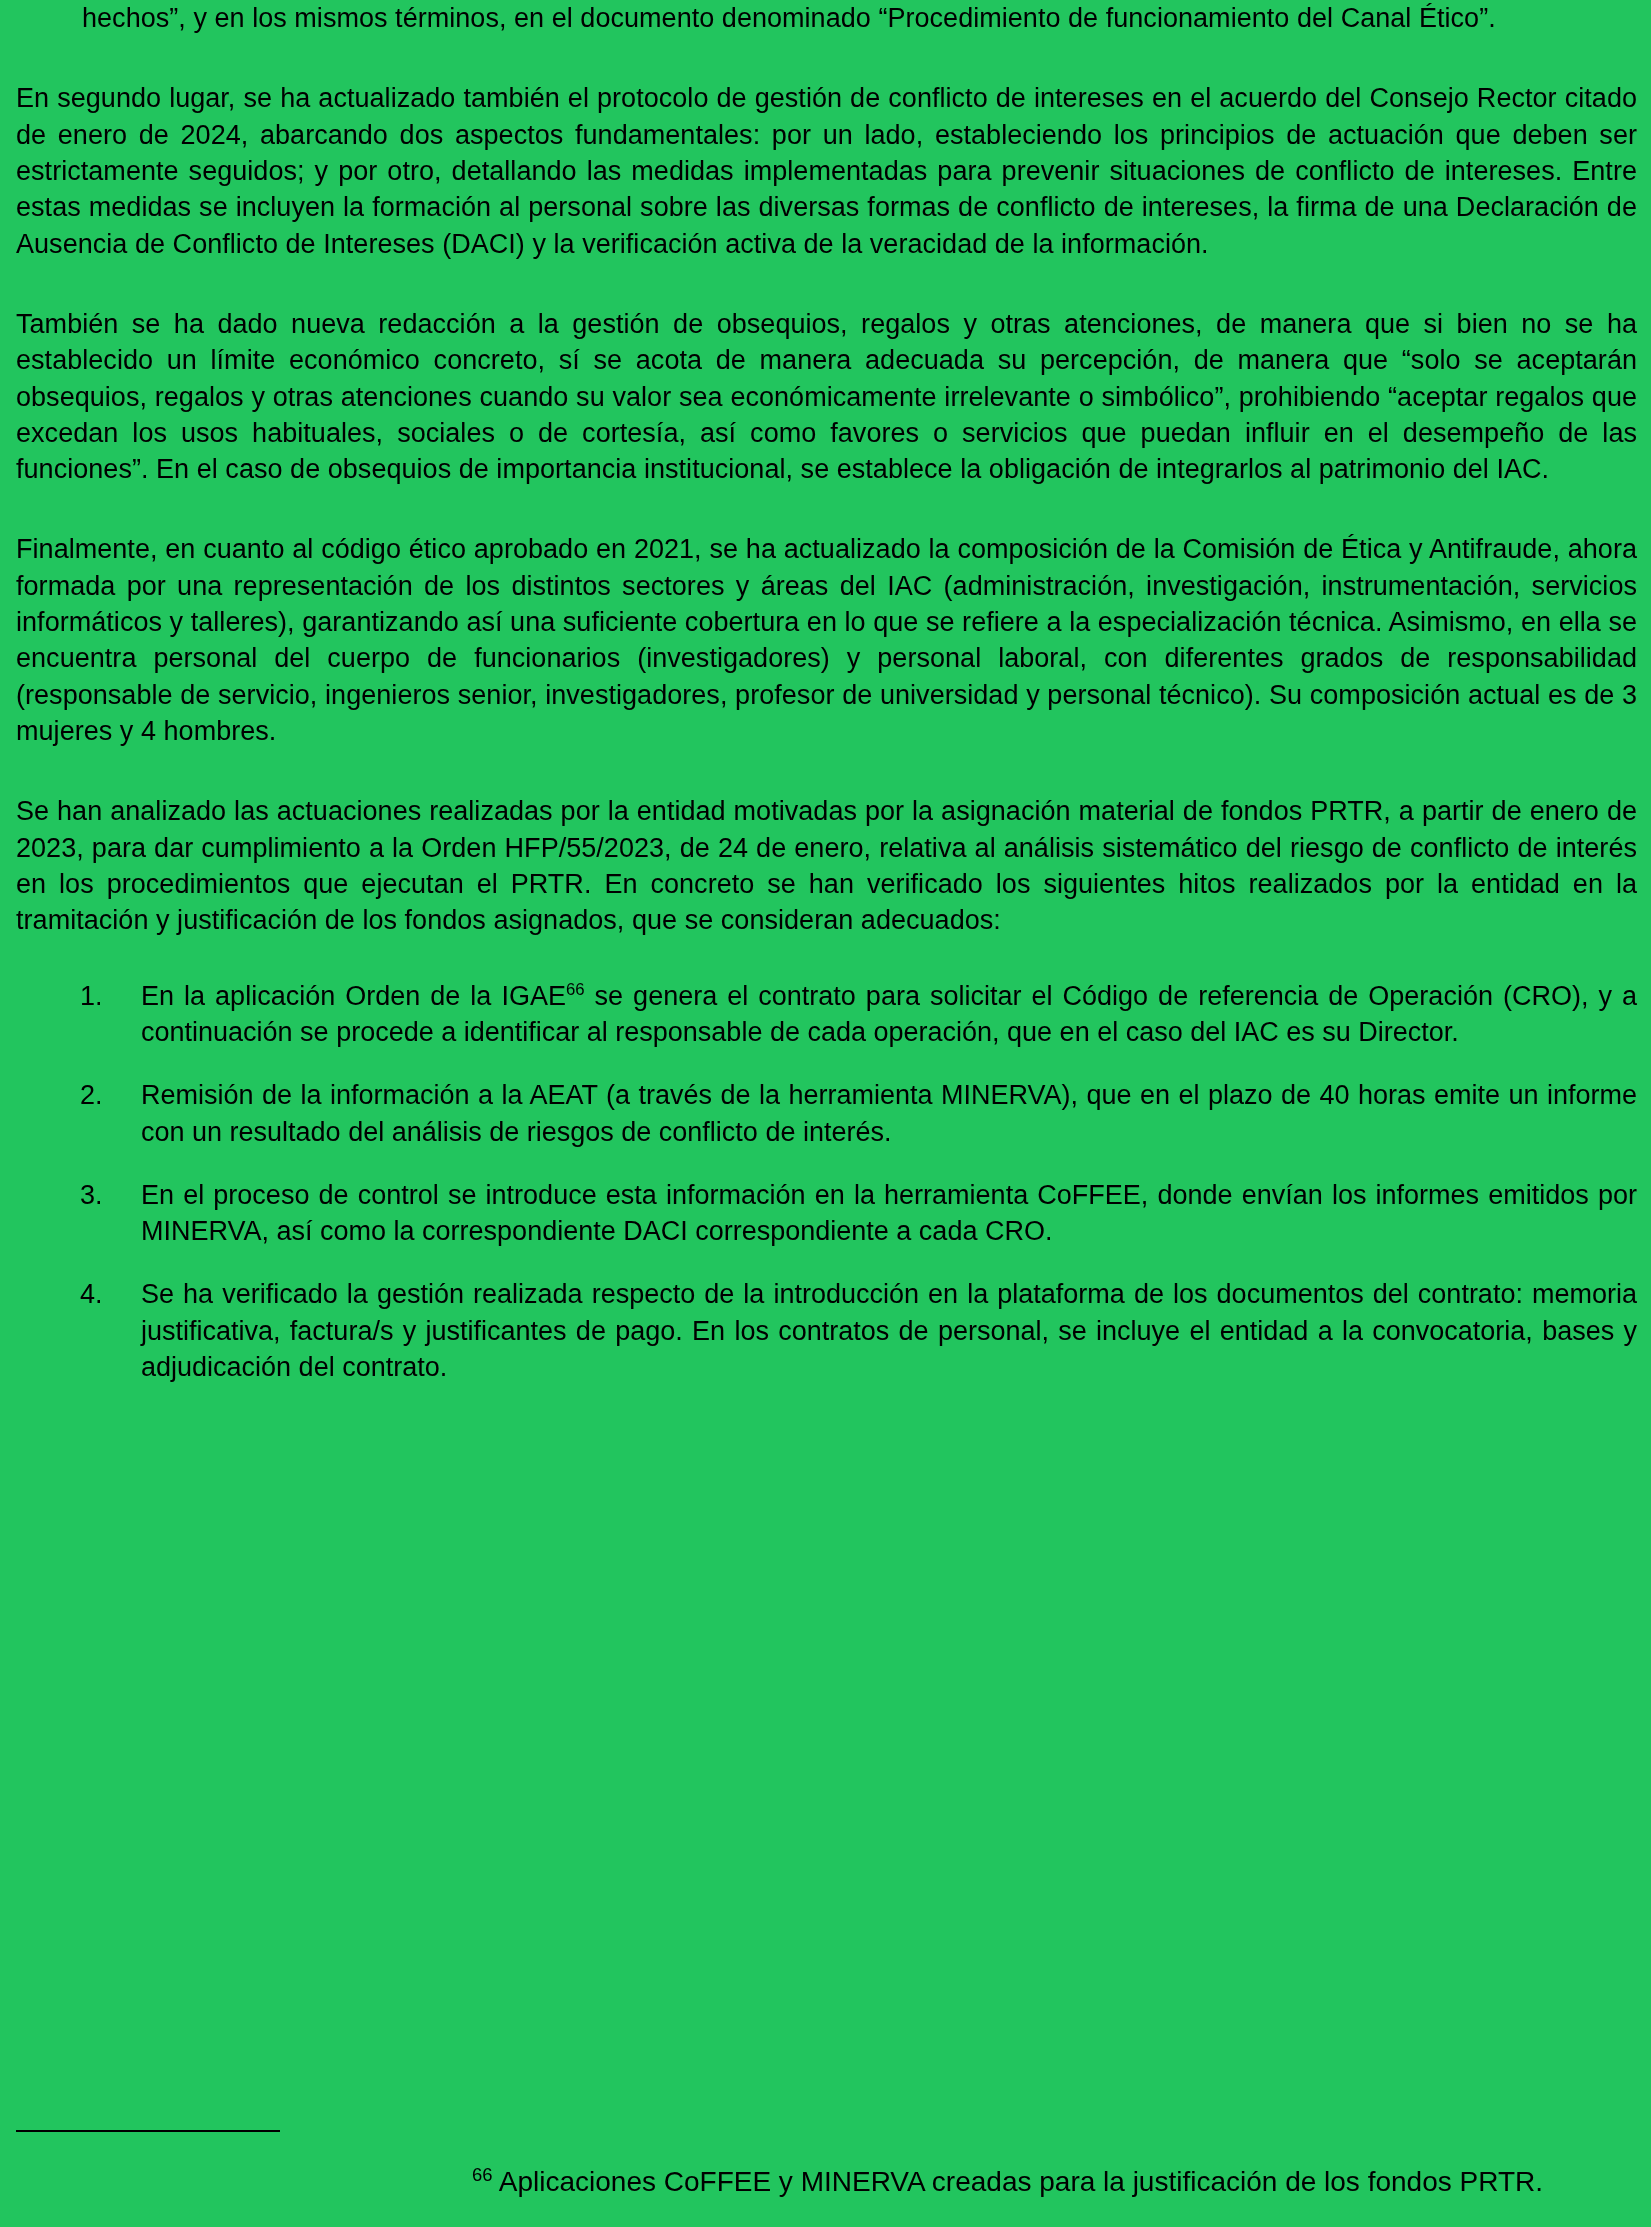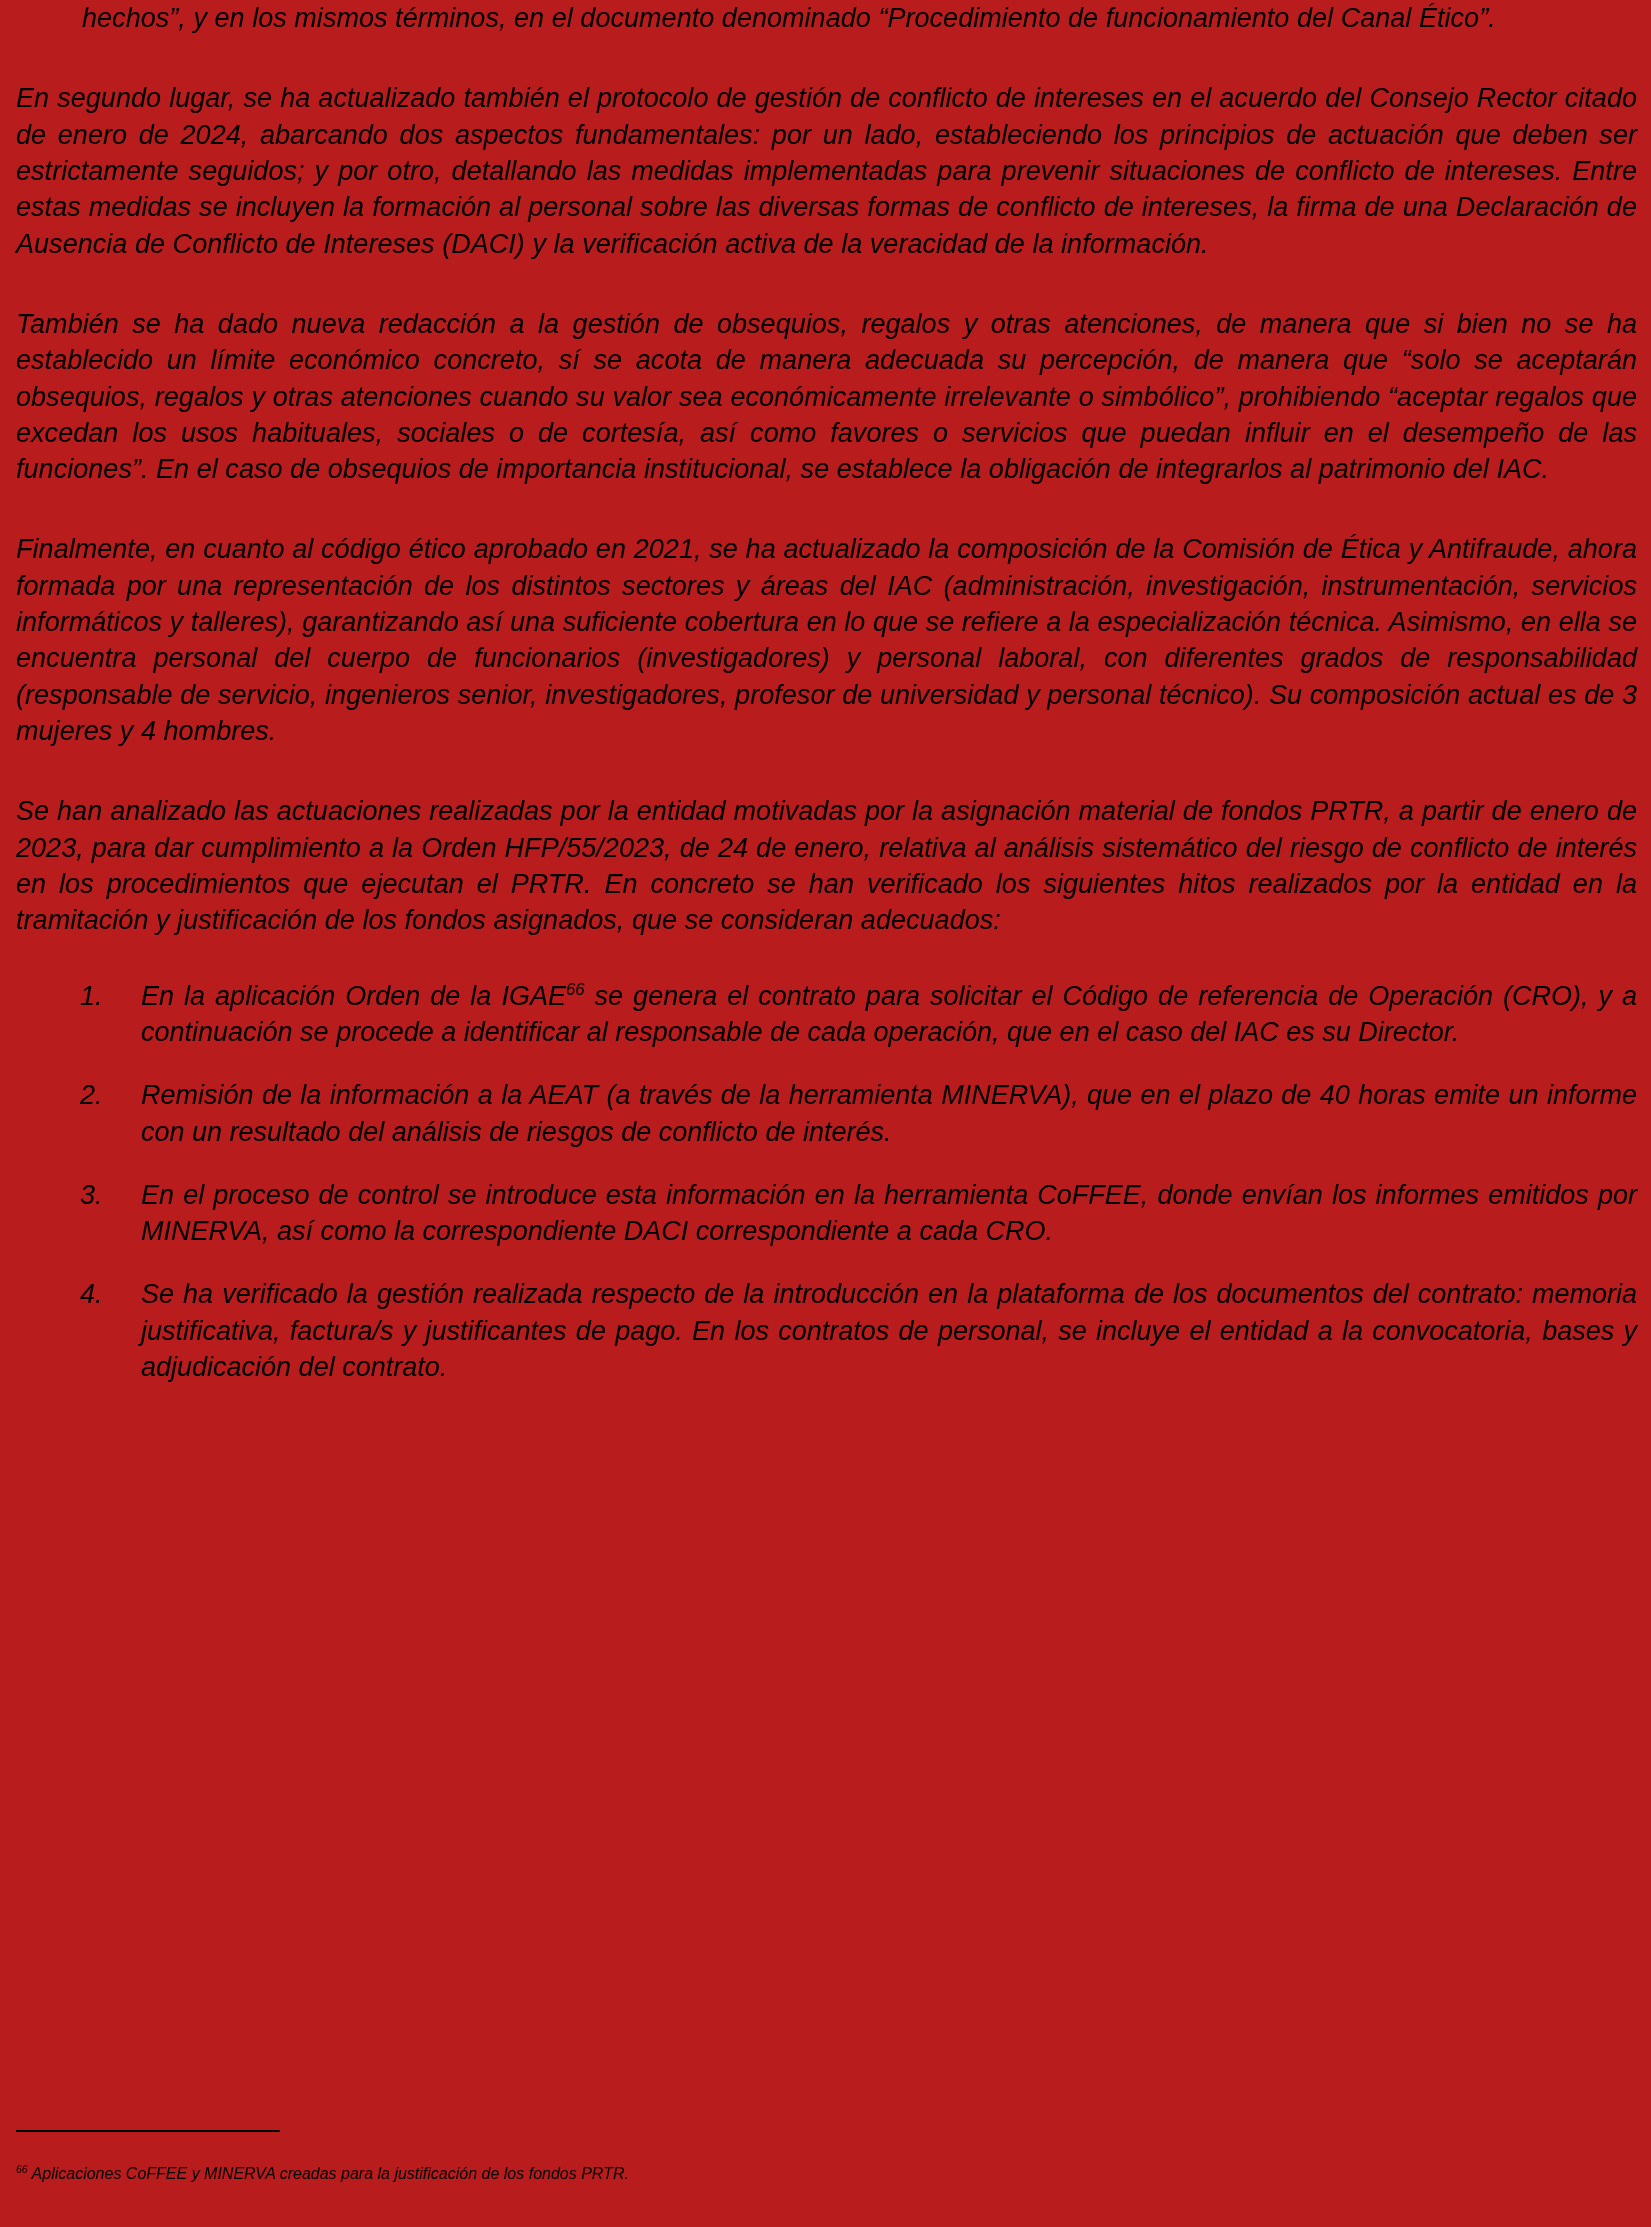--- a/index.html
+++ b/index.html
@@ -4,26 +4,25 @@
 <style>
   html, body {
     margin: 0;
     padding: 0;
     background: #ffffff;
   }
   .page {
     position: relative;
     width: 1652px;
     height: 2227px;
-    background: #b91c1c;
+    background: #22c55e;
     overflow: hidden;
     font-family: "Liberation Sans", sans-serif;
     color: #000000;
     box-sizing: border-box;
-    font-style: italic;
   }
   .body-area {
     position: absolute;
     left: 16px;
     top: 0px;
     width: 1621px;
   }
   p.para {
     margin: 0 0 0 0;
     font-size: 27px;
@@ -82,23 +81,23 @@
     top: 2130px;
     width: 264px;
     height: 0;
     border-top: 2.4px solid #000000;
   }
   .footnote {
     position: absolute;
     left: 16px;
     top: 2164px;
     width: 1527px;
-    font-size: 16px;
+    font-size: 28px;
     line-height: 1.25;
-    text-align: left;
+    text-align: right;
     color: #000000;
   }
   .footnote sup.fn-num {
     font-size: 0.66em;
     vertical-align: super;
     line-height: 0;
   }
 </style>
 </head>
 <body>

